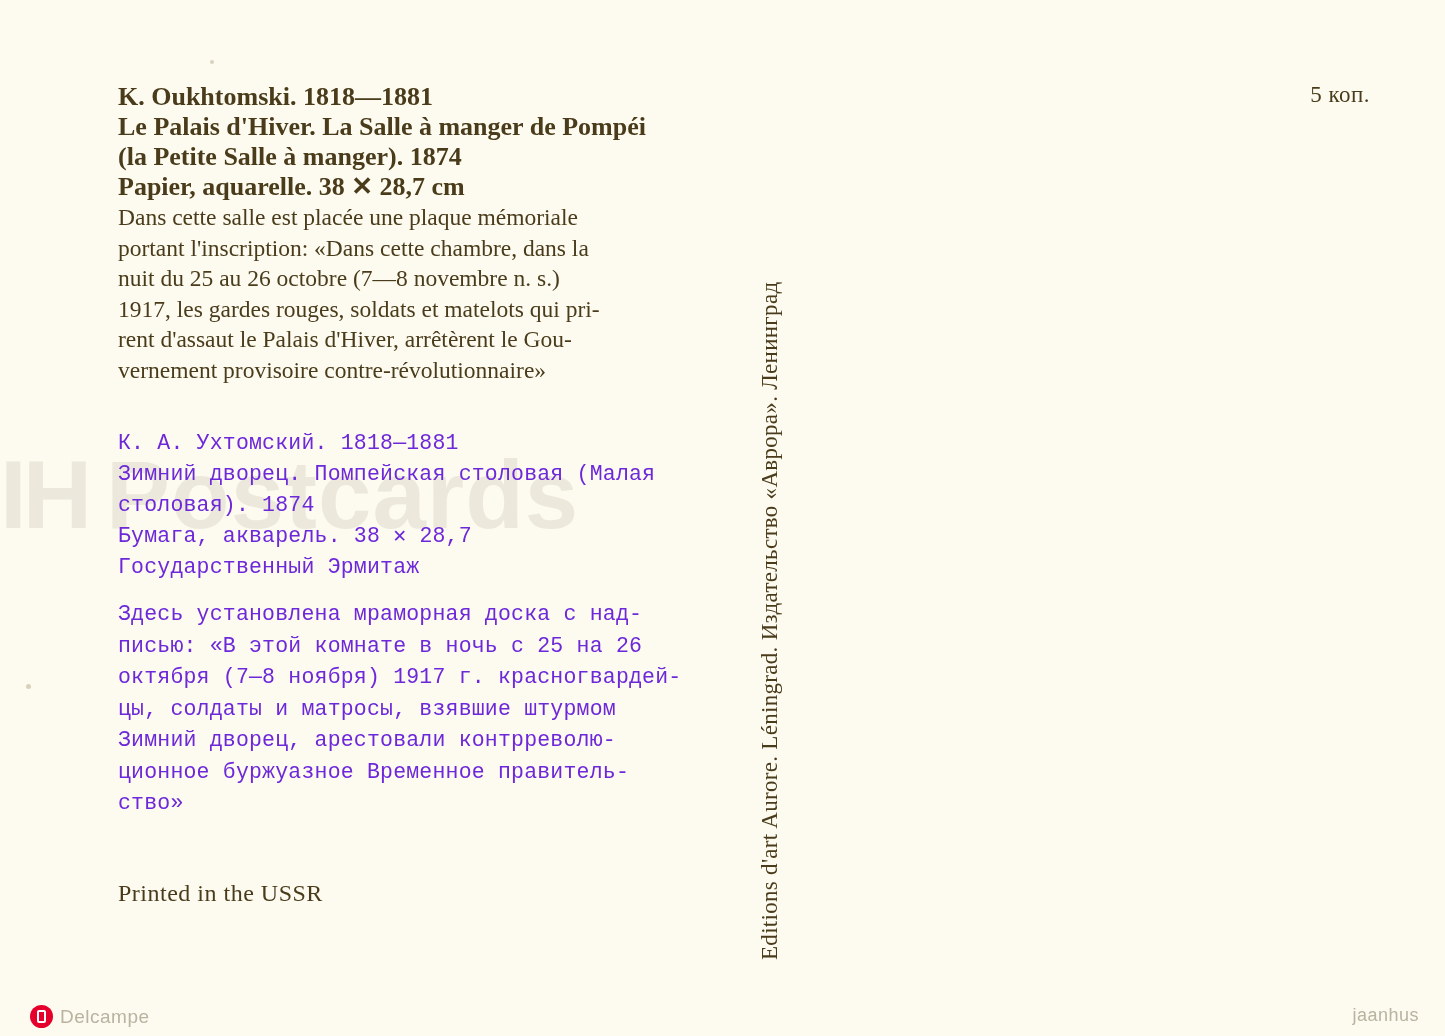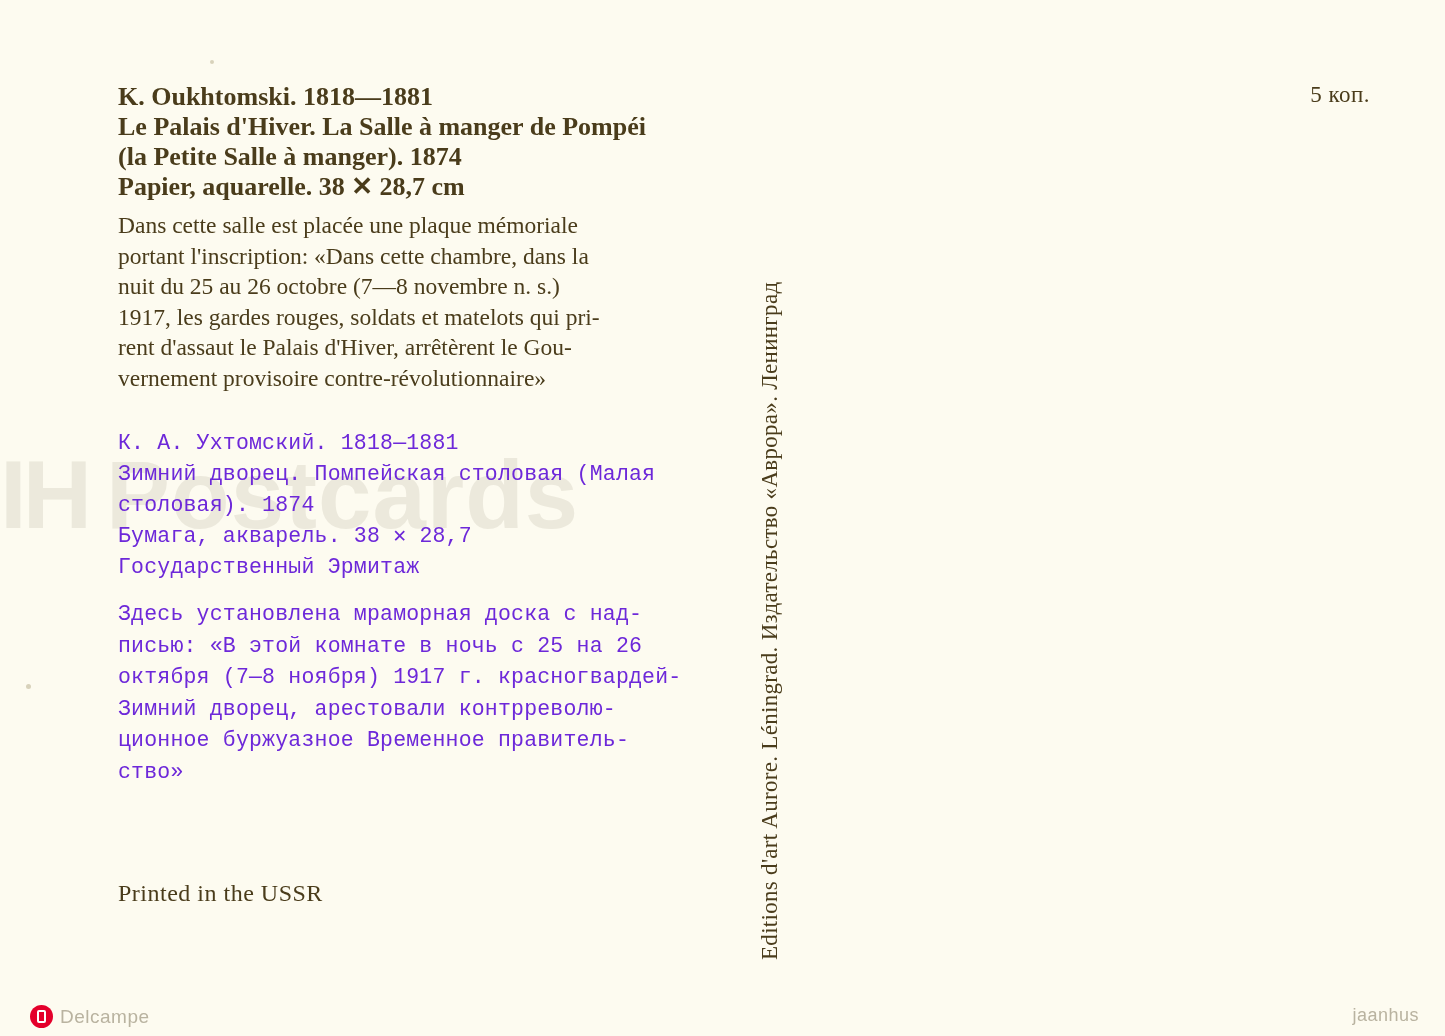--- a/index.html
+++ b/index.html
@@ -80,21 +80,21 @@
     line-height: 30px;
     white-space: nowrap;
   }
   #french-block .line.bold {
     font-weight: bold;
   }
   #french-block .para {
     font-family: "Liberation Serif", serif;
     font-size: 23.5px;
     line-height: 30.5px;
-    margin-top: 8px;
+    margin-top: 0px;
   }
   #french-block .para .pl {
     white-space: nowrap;
     display: block;
   }
 
   
   #russian-block {
     position: absolute;
     left: 118px;
@@ -229,20 +229,21 @@
   <div id="russian-block">
     <div class="rline">К. А. Ухтомский. 1818—1881</div>
     <div class="rline">Зимний дворец. Помпейская столовая (Малая</div>
     <div class="rline">столовая). 1874</div>
     <div class="rline">Бумага, акварель. 38 ✕ 28,7</div>
     <div class="rline">Государственный Эрмитаж</div>
     <div class="rpara">
       <span class="pl">Здесь установлена мраморная доска с над-</span>
       <span class="pl">писью: «В этой комнате в ночь с 25 на 26</span>
       <span class="pl">октября (7—8 ноября) 1917 г. красногвардей-</span>
+      <span class="pl">цы, солдаты и матросы, взявшие штурмом</span>
       <span class="pl">Зимний дворец, арестовали контрреволю-</span>
       <span class="pl">ционное буржуазное Временное правитель-</span>
       <span class="pl">ство»</span>
     </div>
   </div>
 
   <div id="printed">Printed in the USSR</div>
 
   <div id="publisher">
     <span class="vtext">Editions d'art Aurore. Léningrad. Издательство «Аврора». Ленинград</span>

